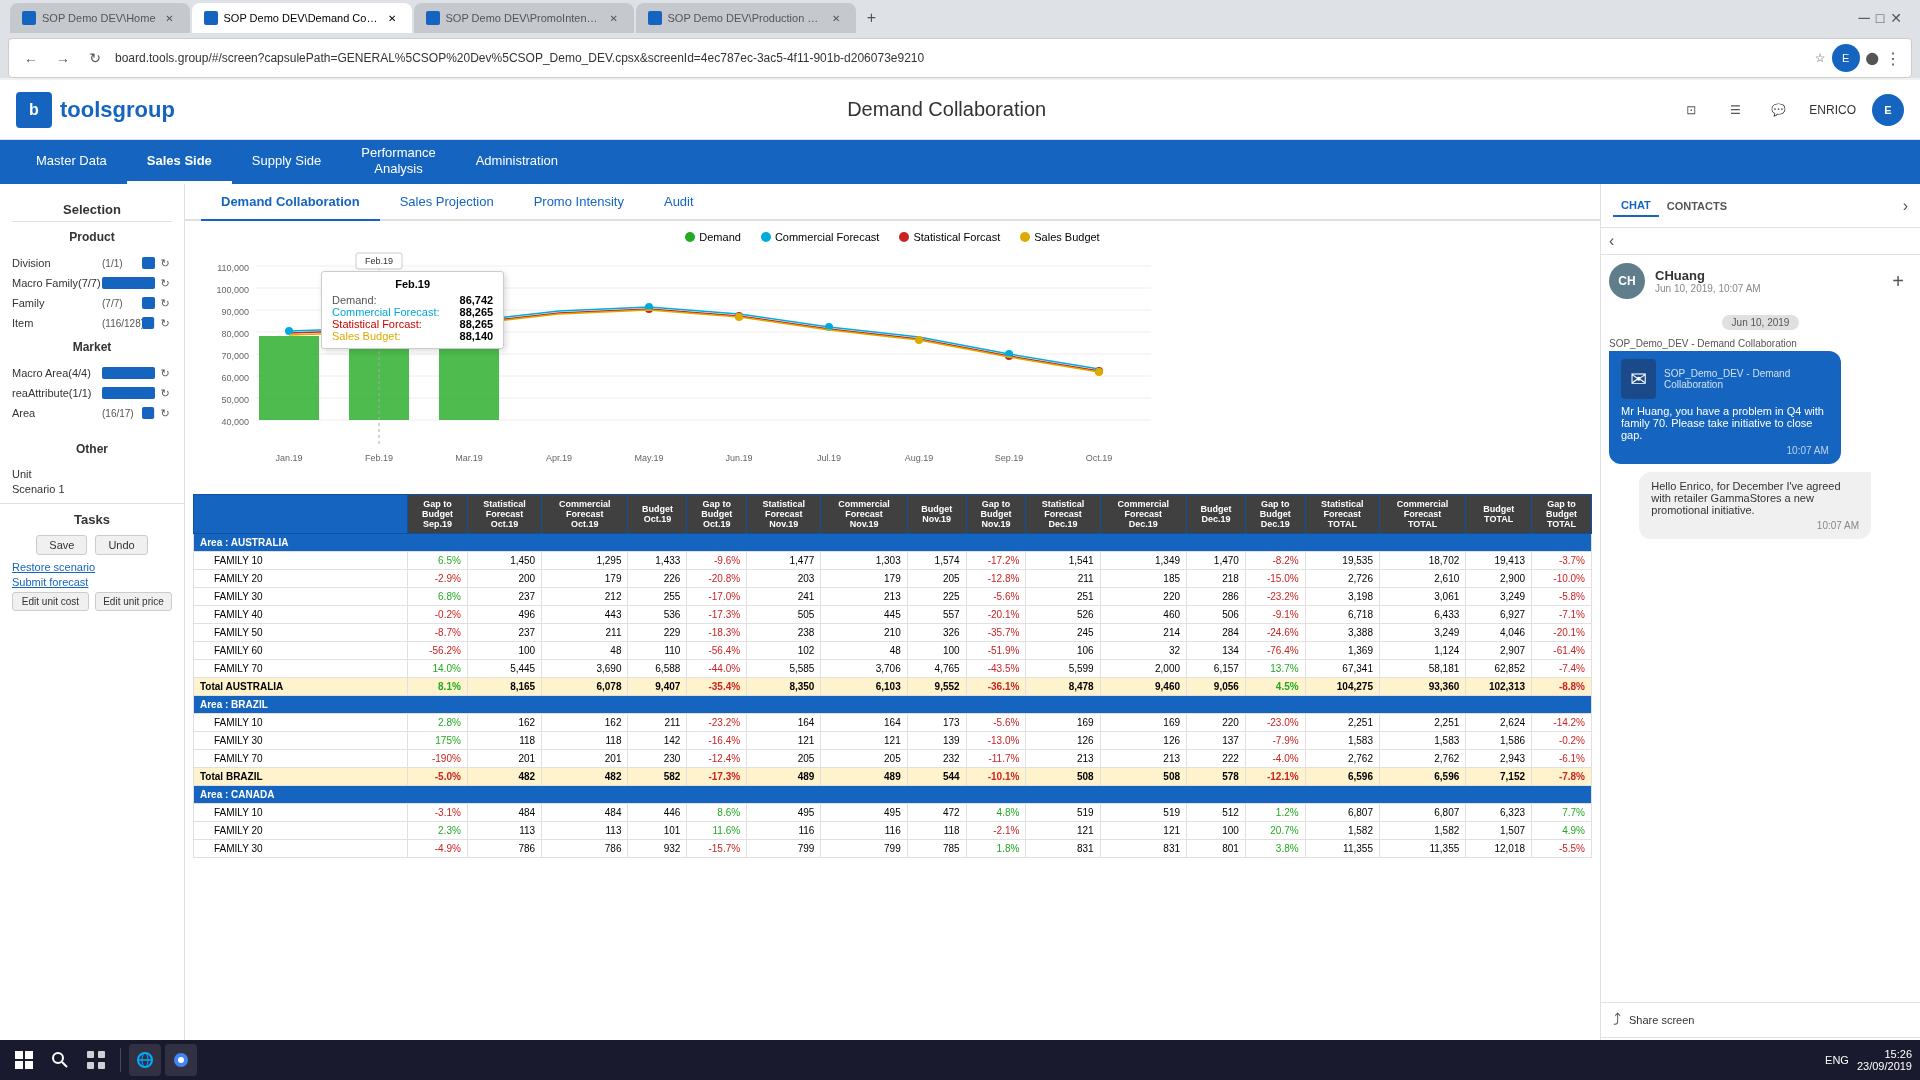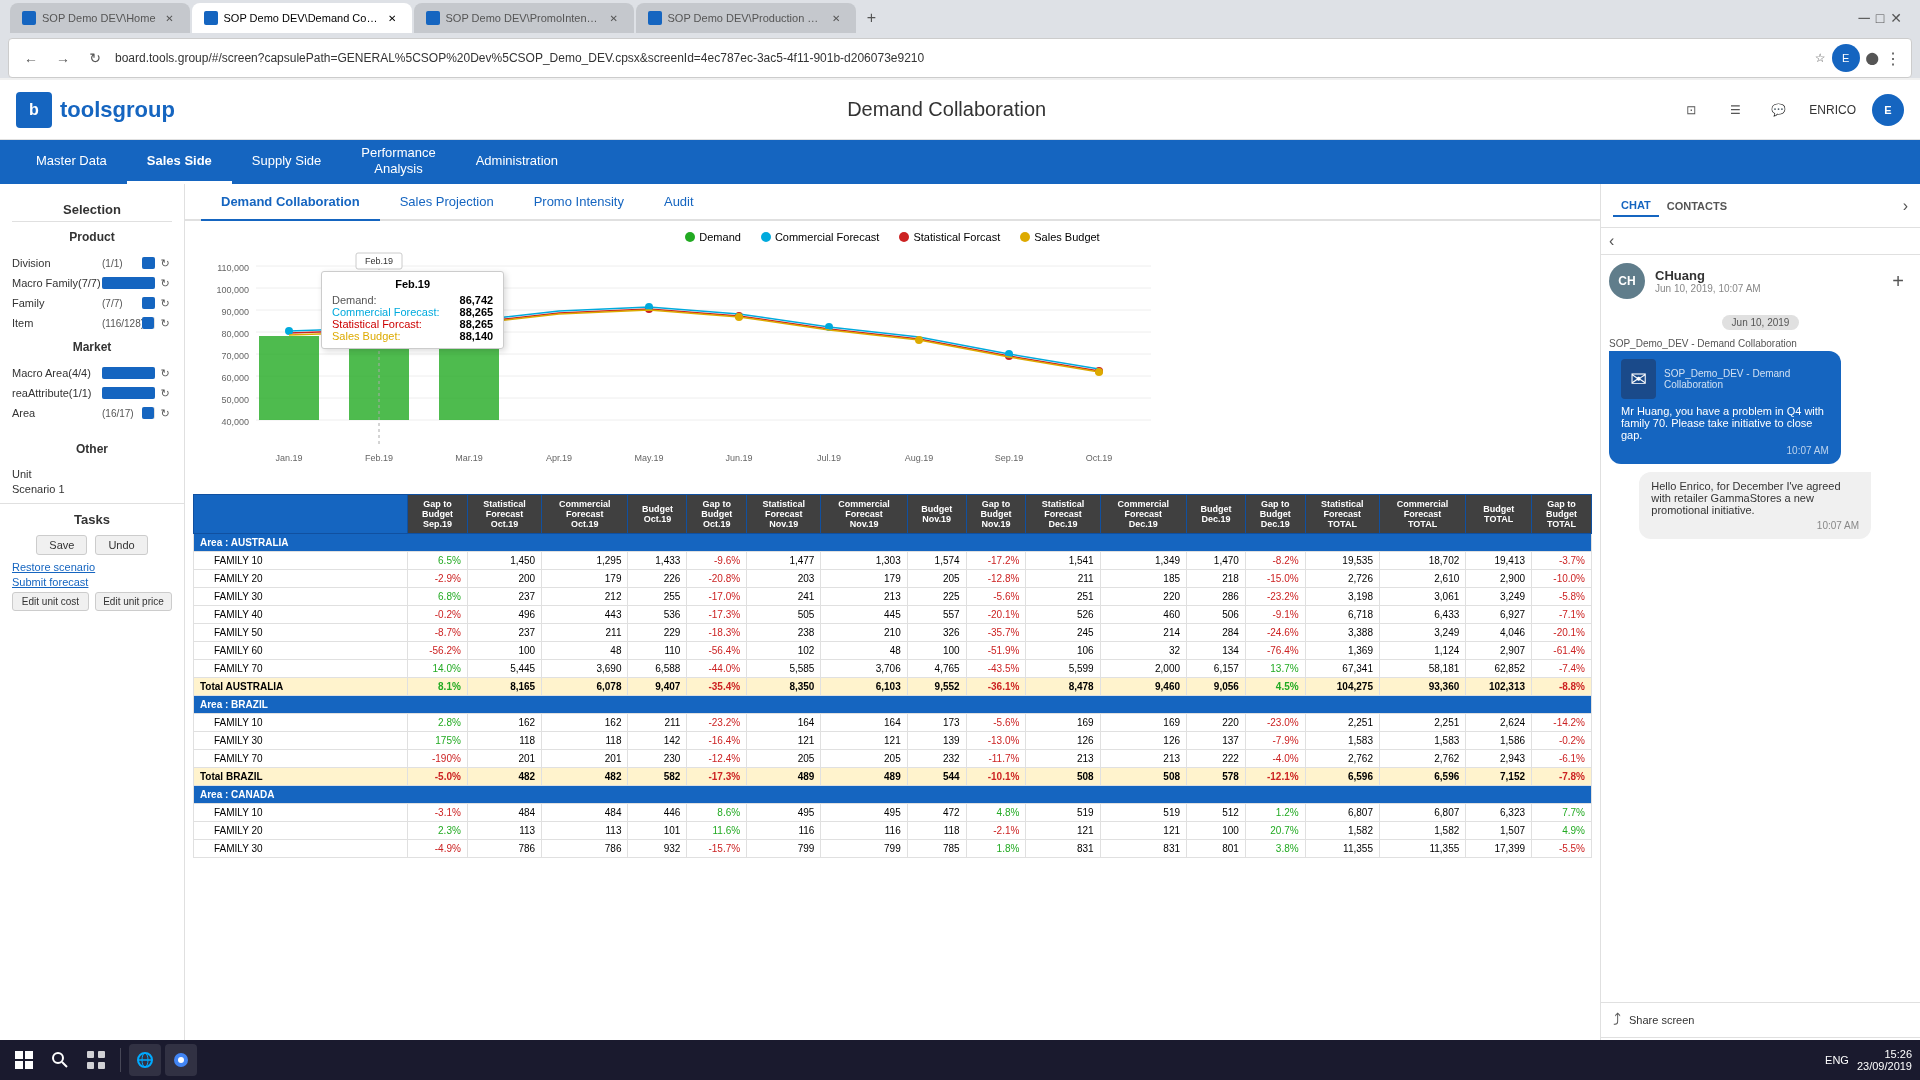--- a/index.html
+++ b/index.html
@@ -735,21 +735,21 @@
                 <td>799</td>
                 <td>799</td>
                 <td>785</td>
                 <td class="pos-value">1.8%</td>
                 <td>831</td>
                 <td>831</td>
                 <td>801</td>
                 <td class="pos-value">3.8%</td>
                 <td>11,355</td>
                 <td>11,355</td>
-                <td>17,399</td>
+                <td>12,018</td>
                 <td class="neg-value">-5.5%</td>
               </tr>
             </tbody>
         </table>
       </div>
     </div>
 
     <div class="chat-panel">
       <div class="chat-header">
         <div class="chat-tab active">CHAT</div>

